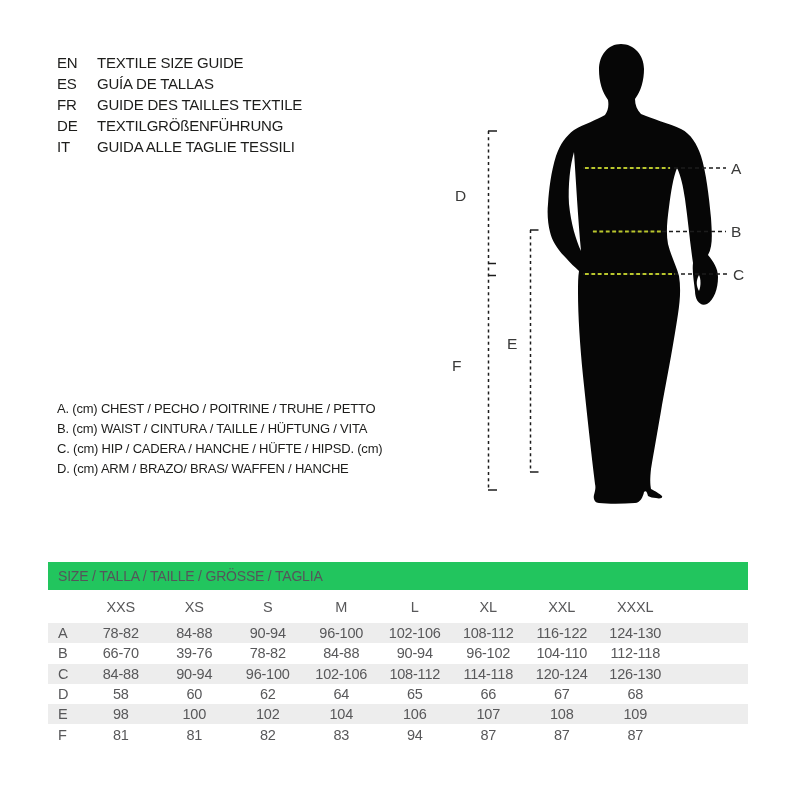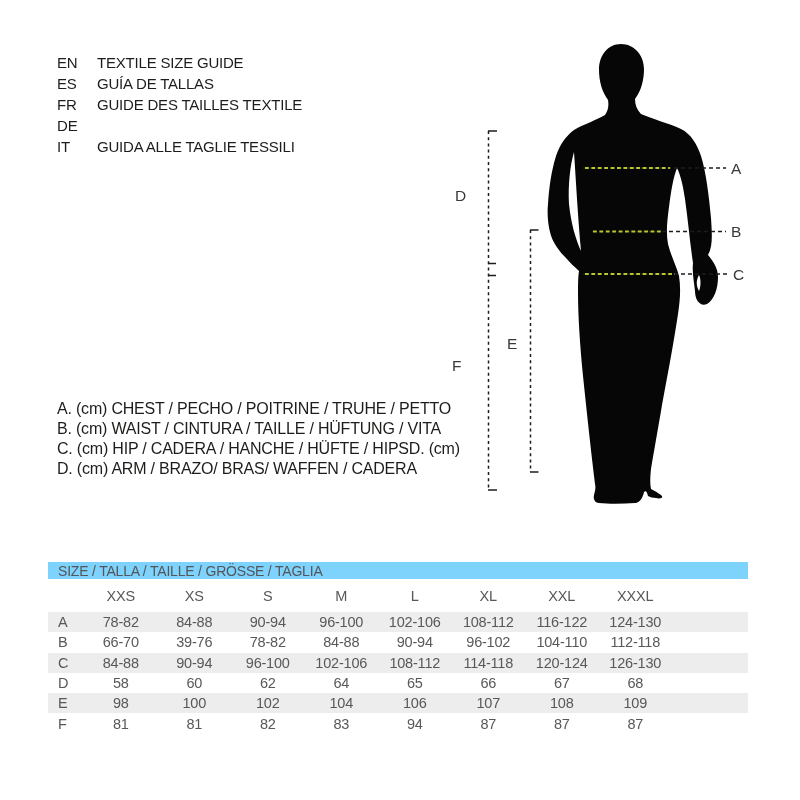--- a/index.html
+++ b/index.html
@@ -9,25 +9,25 @@
   }
   
   .lang-list{position:absolute;left:57px;top:52px;}
   .lang-row{display:flex;line-height:21px;font-size:15px;letter-spacing:-0.2px;}
   .lang-row .code{width:40px;flex:0 0 40px;}
   
   .figure{position:absolute;left:440px;top:20px;width:320px;height:500px;}
   .figure text{font-family:"Liberation Sans", sans-serif;font-size:15.5px;fill:#3a3a39;}
   
   .legend{position:absolute;left:57px;top:399px;}
-  .legend-row{line-height:20px;font-size:16px;letter-spacing:-0.2px;white-space:nowrap;}
+  .legend-row{line-height:20px;font-size:13px;letter-spacing:-0.2px;white-space:nowrap;}
   .subject{position:absolute;left:57px;top:529px;font-size:14.2px;letter-spacing:-0.2px;}
   
   .size-table{position:absolute;left:48px;top:562px;width:700px;font-size:14.5px;color:#58585a;}
-  .band{height:17px;background:#7dd3fc;display:flex;align-items:center;
+  .band{height:28px;background:#22c55e;display:flex;align-items:center;
         padding-left:10px;box-sizing:border-box;font-size:14px;color:#55555a;letter-spacing:-0.2px;}
   .trow{display:grid;grid-template-columns:36px repeat(8,73.5px) 1fr;height:20.3px;align-items:center;}
   .trow.thead{height:33px;}
   .trow.striped{background:#ededed;}
   .cell{text-align:center;letter-spacing:-0.2px;}
   .cell.letter{text-align:left;padding-left:10px;}
 </style>
 </head>
 <body>
 
@@ -41,20 +41,21 @@
     <div class="lang-row">
       <span class="code">ES</span>
       <span>GUÍA DE TALLAS</span>
     </div>
     <div class="lang-row">
       <span class="code">FR</span>
       <span>GUIDE DES TAILLES TEXTILE</span>
     </div>
     <div class="lang-row">
       <span class="code">DE</span>
+      <span>TEXTILGRÖßENFÜHRUNG</span>
     </div>
     <div class="lang-row">
       <span class="code">IT</span>
       <span>GUIDA ALLE TAGLIE TESSILI</span>
     </div>
   </div>
 
   <svg class="figure" viewBox="440 20 320 500" xmlns="http://www.w3.org/2000/svg">
     <path fill="#060606" d="M621,44
       C634,44 644,55 644,69 C644,80 641,91 635,99 C635,105 637,110 641,114
@@ -95,21 +96,21 @@
     <text x="733" y="279.5">C</text>
     <text x="455" y="201">D</text>
     <text x="507" y="349">E</text>
     <text x="452" y="371">F</text>
   </svg>
 
   <div class="legend">
     <div class="legend-row">A. (cm) CHEST / PECHO / POITRINE / TRUHE / PETTO</div>
     <div class="legend-row">B. (cm) WAIST / CINTURA / TAILLE / HÜFTUNG / VITA</div>
     <div class="legend-row">C. (cm) HIP / CADERA / HANCHE / HÜFTE / HIPSD. (cm)</div>
-    <div class="legend-row">D. (cm) ARM / BRAZO/ BRAS/ WAFFEN / CADERA</div>
+    <div class="legend-row">D. (cm) ARM / BRAZO/ BRAS/ WAFFEN / HANCHE</div>
   </div>
 
   <div class="size-table">
     <div class="band">SIZE / TALLA / TAILLE / GRÖSSE / TAGLIA</div>
     <div class="trow thead">
       <div class="cell letter"></div>
       <div class="cell">XXS</div>
       <div class="cell">XS</div>
       <div class="cell">S</div>
       <div class="cell">M</div>

